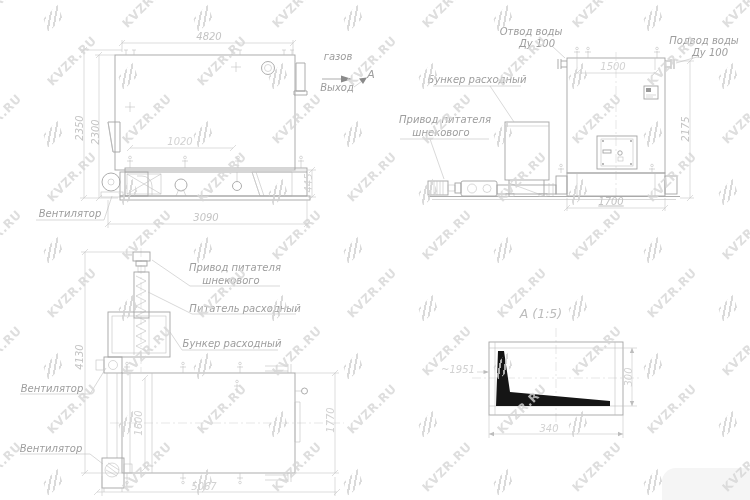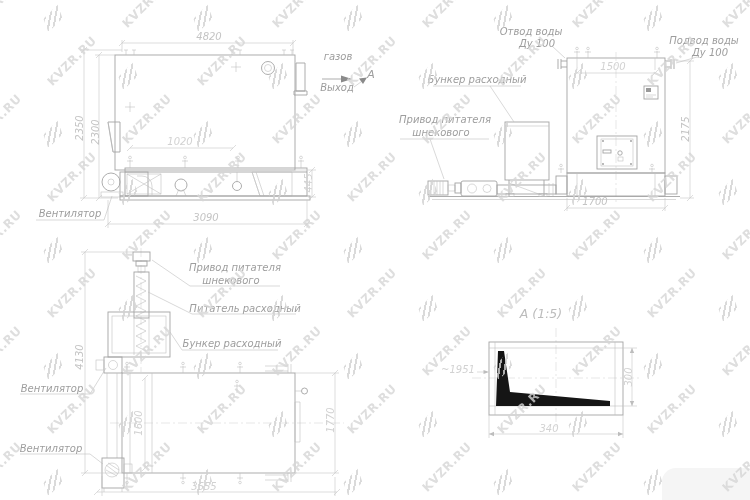--- a/index.html
+++ b/index.html
@@ -208,32 +208,32 @@
 
   <div class="lbl" style="left:531px;top:31px;">Отвод воды</div>
   <div class="lbl" style="left:537px;top:43px;">Ду 100</div>
   <div class="lbl" style="left:704px;top:40px;">Подвод воды</div>
   <div class="lbl" style="left:710px;top:52px;">Ду 100</div>
   <div class="lbl" style="left:477px;top:79px;">Бункер расходный</div>
   <div class="lbl" style="left:445px;top:119px;">Привод питателя</div>
   <div class="lbl" style="left:441px;top:132px;">шнекового</div>
   <div class="dimtxt faint" style="left:613px;top:66px;">1500</div>
   <div class="dimtxt rot" style="left:685px;top:129px;">2175</div>
-  <div class="dimtxt" style="left:595px;top:201px;">1700</div>
+  <div class="dimtxt" style="left:611px;top:201px;text-decoration:underline;">1700</div>
 
   <div class="lbl" style="left:235px;top:267px;">Привод питателя</div>
   <div class="lbl" style="left:231px;top:280px;">шнекового</div>
   <div class="lbl" style="left:245px;top:308px;">Питатель расходный</div>
   <div class="lbl" style="left:232px;top:343px;">Бункер расходный</div>
   <div class="lbl" style="left:52px;top:388px;">Вентилятор</div>
   <div class="lbl" style="left:51px;top:448px;">Вентилятор</div>
   <div class="dimtxt rot" style="left:79px;top:357px;">4130</div>
   <div class="dimtxt rot faint" style="left:138px;top:423px;">1600</div>
   <div class="dimtxt rot faint" style="left:330px;top:420px;">1770</div>
-  <div class="dimtxt faint" style="left:204px;top:486px;">3555</div>
+  <div class="dimtxt faint" style="left:204px;top:486px;">5067</div>
 
   <div class="lbl detail-title" style="left:541px;top:313px;">А (1:5)</div>
   <div class="dimtxt faint" style="left:458px;top:369px;">~1951</div>
   <div class="dimtxt rot faint" style="left:628px;top:377px;">300</div>
   <div class="dimtxt faint" style="left:549px;top:428px;">340</div>
 
   <div id="watermarks">
       <div class="wm-text" style="left: -35px; top: -4px;">KVZR.RU</div>
       <div class="wm-logo" style="left: 43px; top: 12px;"></div>
       <div class="wm-text" style="left: 115px; top: -4px;">KVZR.RU</div>

